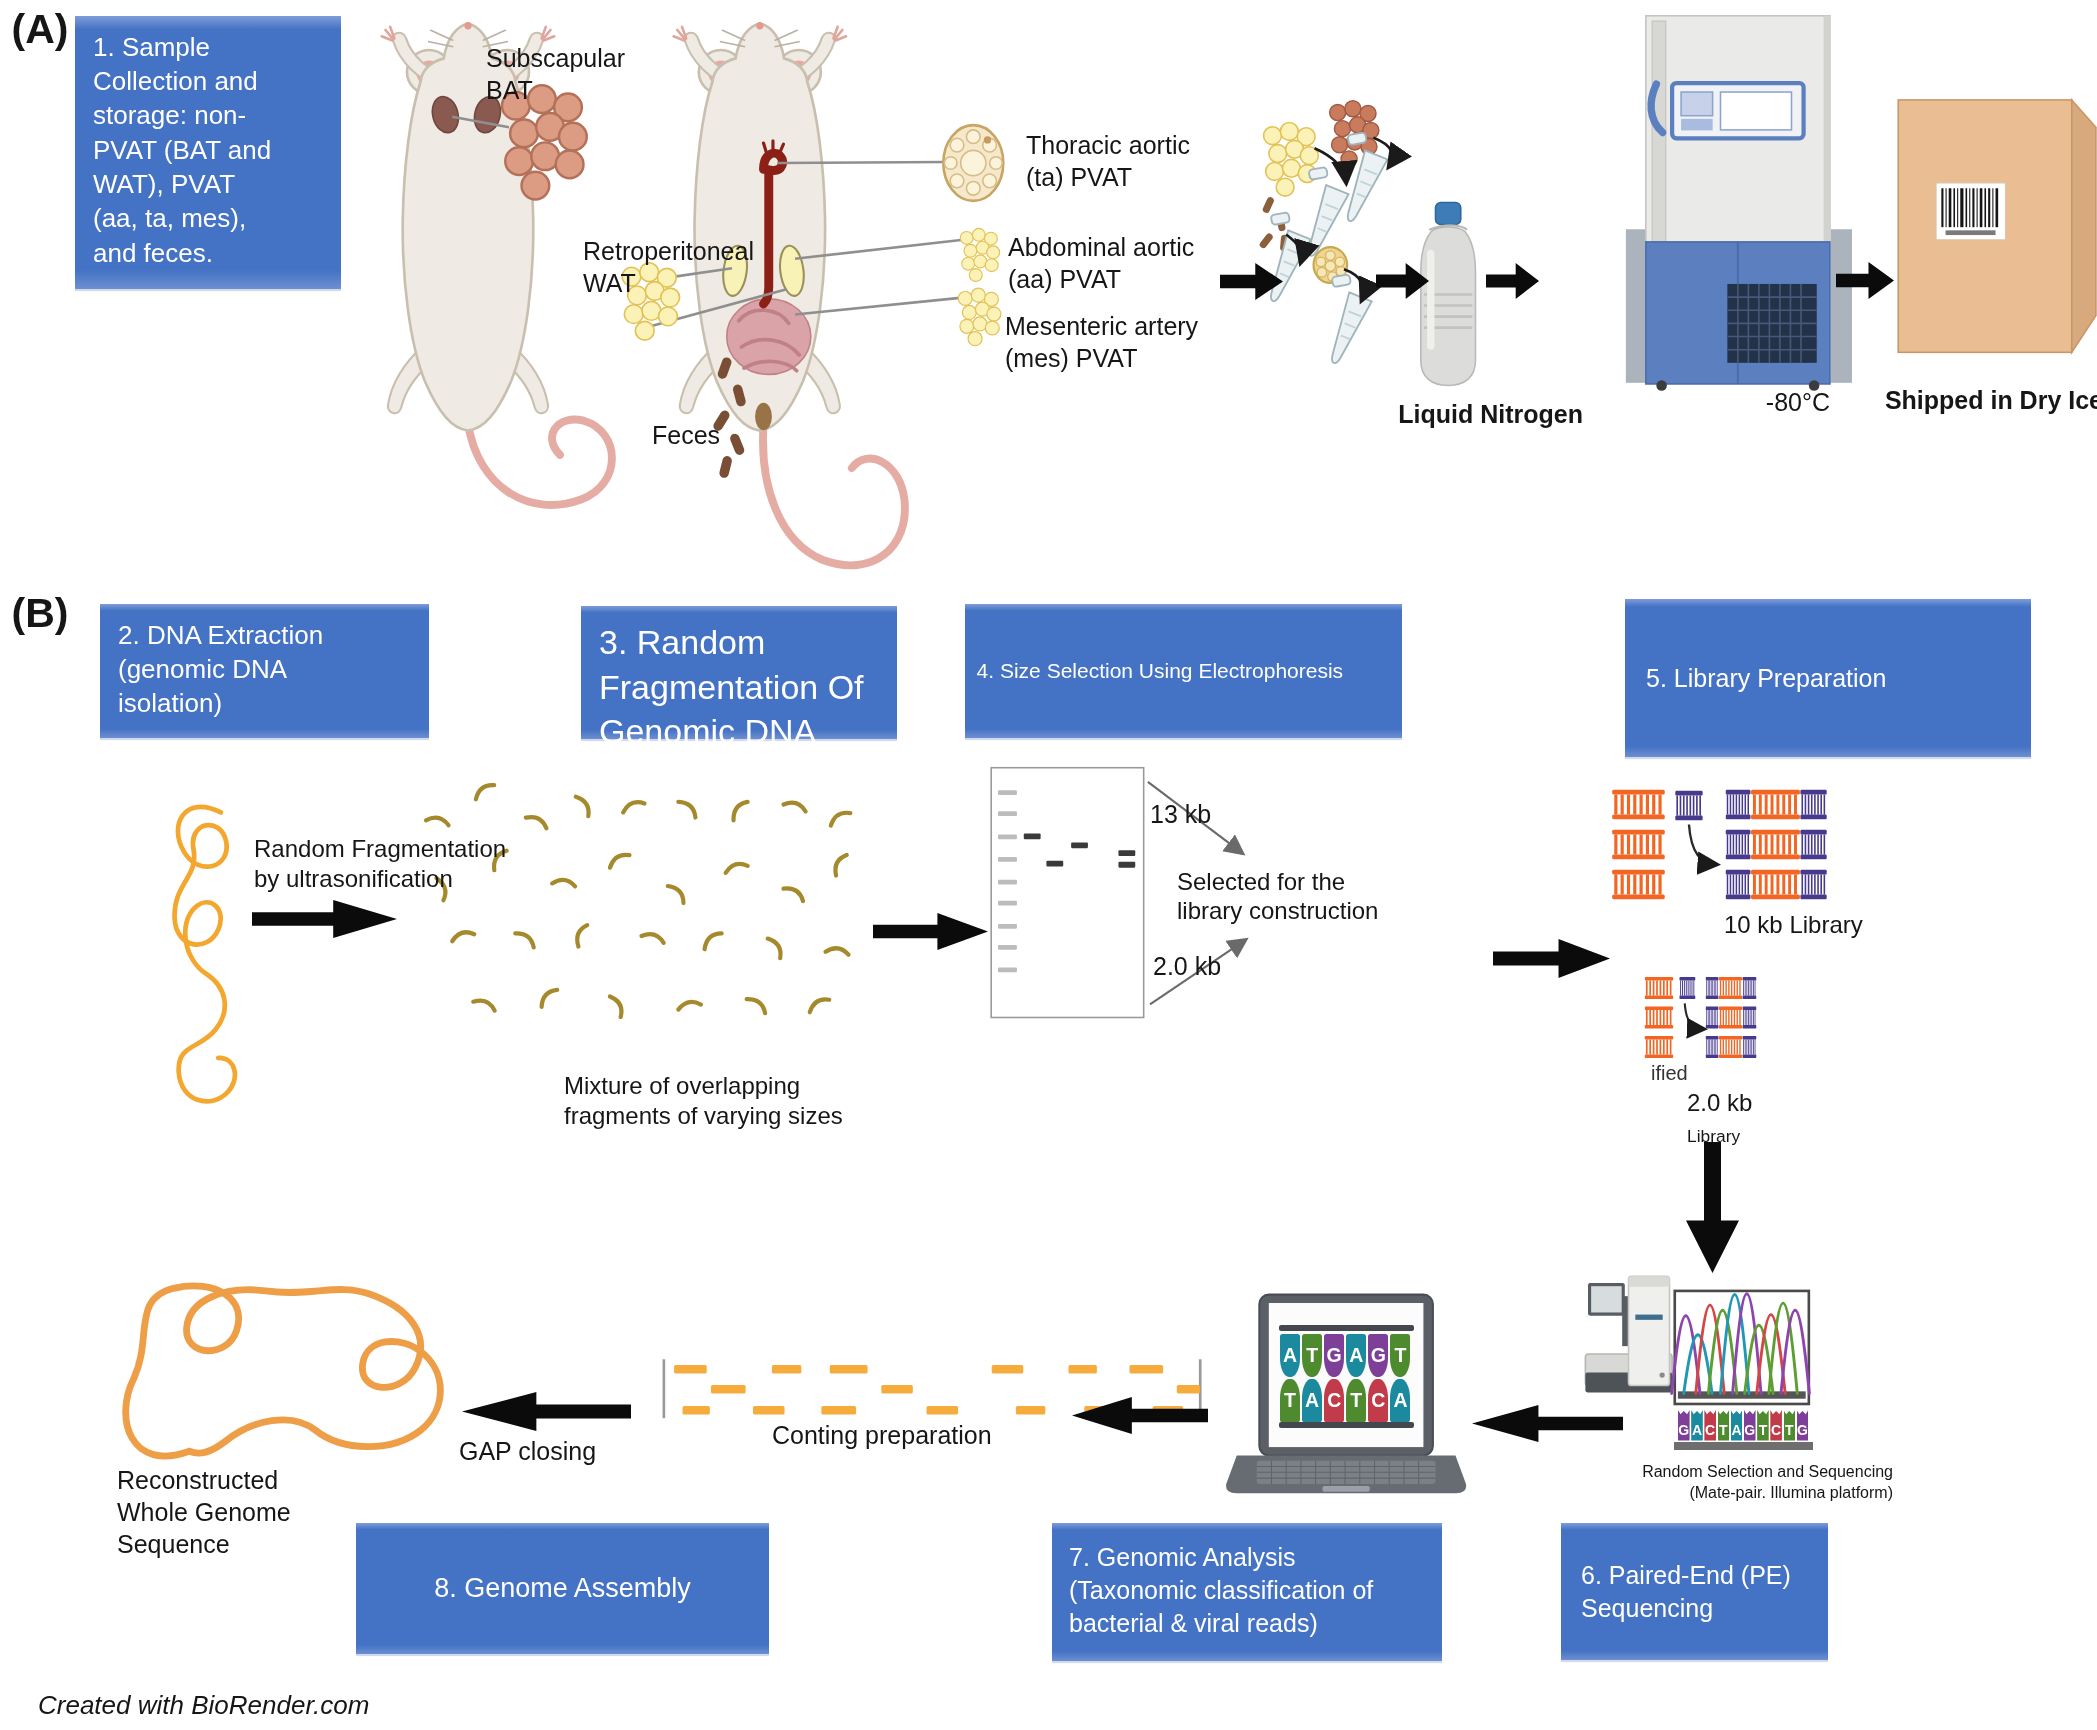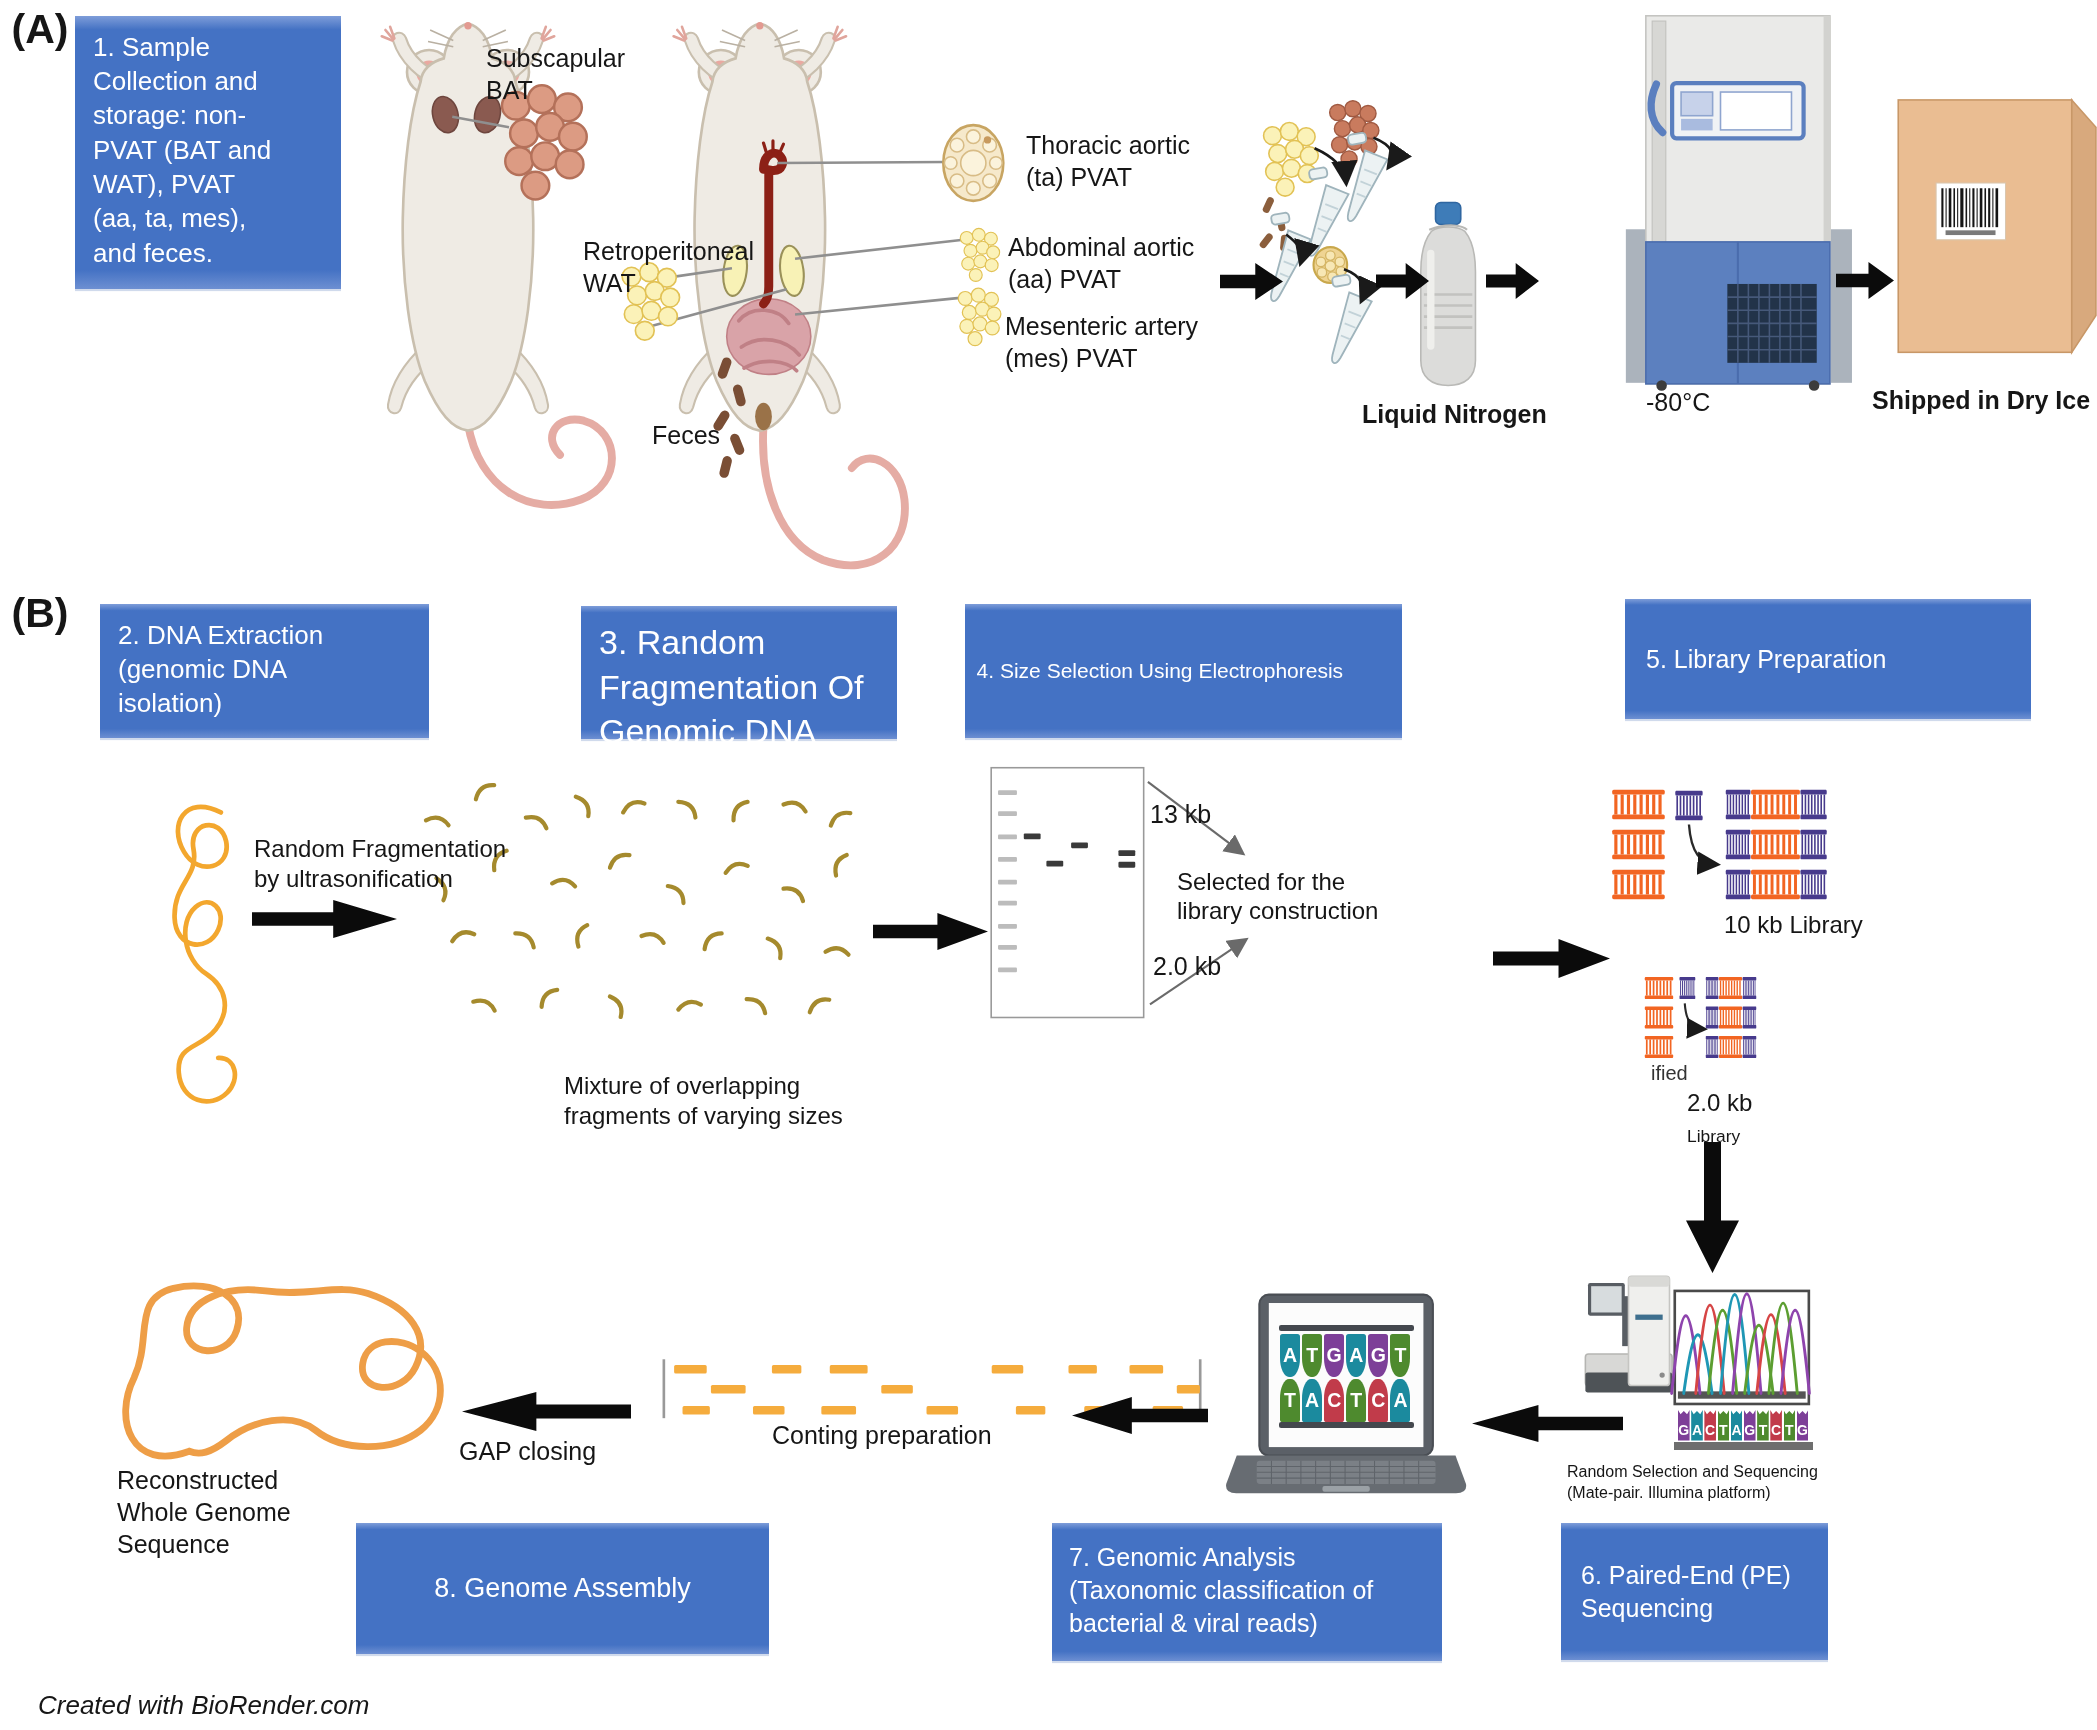--- a/index.html
+++ b/index.html
@@ -1,20 +1,20 @@
 <!DOCTYPE html>
 <html style="font-size:8.4px"><head>
 <meta charset="utf-8">
 <style>
   html,body{margin:0;padding:0;background:#fff}
   #stage{position:relative;width:2097px;height:1730px;background:#fff;
          font-family:"Liberation Sans",sans-serif;overflow:hidden}
   #art{position:absolute;left:0;top:0;z-index:1}
   .lbl{position:absolute;color:#161616;white-space:pre-line;line-height:1.27;z-index:3}
-  .ctr{text-align:left}
+  .ctr{text-align:right}
   .stepbox{position:absolute;z-index:3;color:#fff;box-sizing:border-box;white-space:pre-line;
            line-height:1.32;background:linear-gradient(180deg,#7e9dd9 0%,#4472c4 5%,#4472c4 93%,#6d8fd2 100%);
            box-shadow:0 2.1px 0 rgba(120,150,200,.35)}
   .vc{display:flex;align-items:center}
   .hc{justify-content:center}
   .arr{position:absolute;background:#0b0b0b;z-index:2}
   .arr.r{clip-path:polygon(0 32%,56% 32%,56% 0,100% 50%,56% 100%,56% 68%,0 68%)}
   .arr.l{clip-path:polygon(100% 32%,44% 32%,44% 0,0 50%,44% 100%,44% 68%,100% 68%)}
   .arr.d{clip-path:polygon(34% 0,66% 0,66% 60%,100% 60%,50% 100%,0 60%,34% 60%)}
   .seqrow{position:absolute;display:flex;gap:1.6px;z-index:3}
@@ -462,21 +462,21 @@
 WAT), PVAT
 (aa, ta, mes),
 and feces.</div>
 <div class="stepbox" style="left:100px;top:604px;width:329px;height:134px;font-size:26px;padding:13.7px 18px">2. DNA Extraction
 (genomic DNA
 isolation)</div>
 <div class="stepbox" style="left:581px;top:606px;width:316px;height:133px;font-size:34px;padding:13.7px 18px">3. Random
 Fragmentation Of
 Genomic DNA</div>
 <div class="stepbox vc" style="left:965px;top:604px;width:437px;height:134px;font-size:21px;padding:0 11.6px;white-space:nowrap">4. Size Selection Using Electrophoresis</div>
-<div class="stepbox vc" style="left:1625px;top:599px;width:406px;height:120px;font-size:25px;padding:0 21px">5. Library Preparation</div>
+<div class="stepbox vc" style="left:1625px;top:599px;width:406px;height:158px;font-size:25px;padding:0 21px">5. Library Preparation</div>
 <div class="stepbox" style="left:1561px;top:1523px;width:267px;height:137px;font-size:25px;padding:36px 20px 0 20px">6. Paired-End (PE)
 Sequencing</div>
 <div class="stepbox" style="left:1052px;top:1523px;width:390px;height:138px;font-size:25px;padding:18px 17px 0 17px">7. Genomic Analysis
 (Taxonomic classification of
 bacterial &amp; viral reads)</div>
 <div class="stepbox vc hc" style="left:356px;top:1523px;width:413px;height:131px;font-size:27px">8. Genome Assembly</div>
 
 <div class="lbl" style="left:486px;top:43px;font-size:25px">Subscapular
 BAT</div>
 <div class="lbl" style="left:1026px;top:130px;font-size:25px">Thoracic aortic

